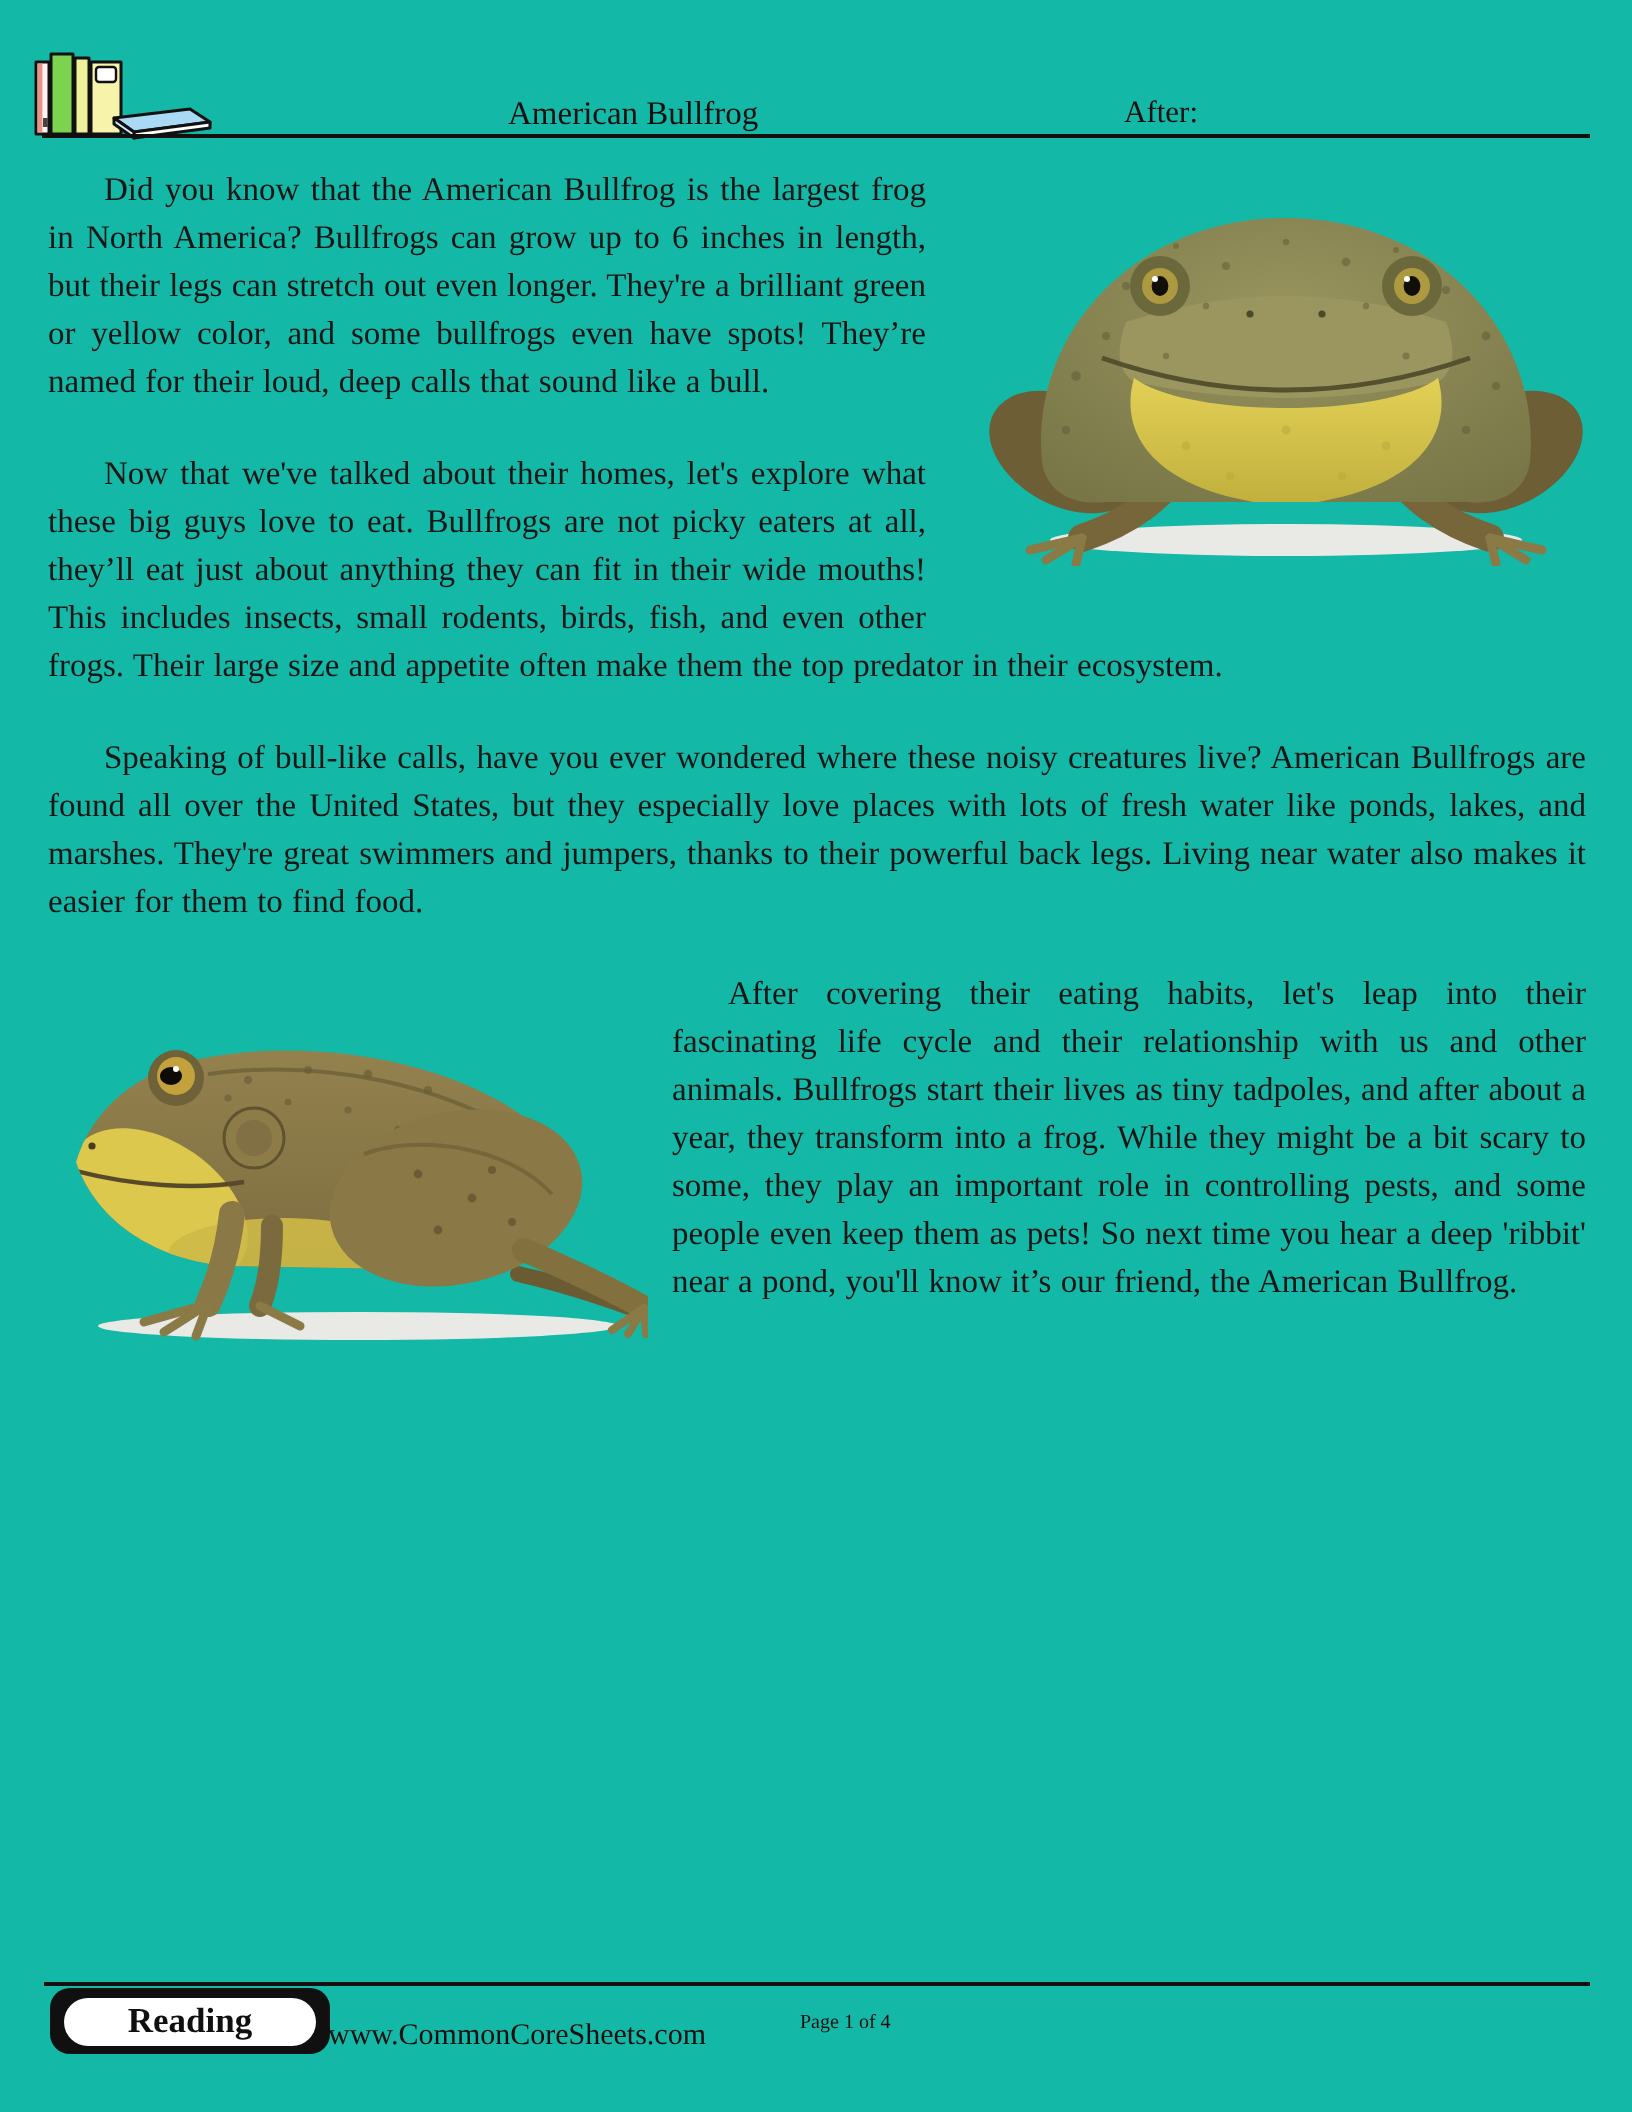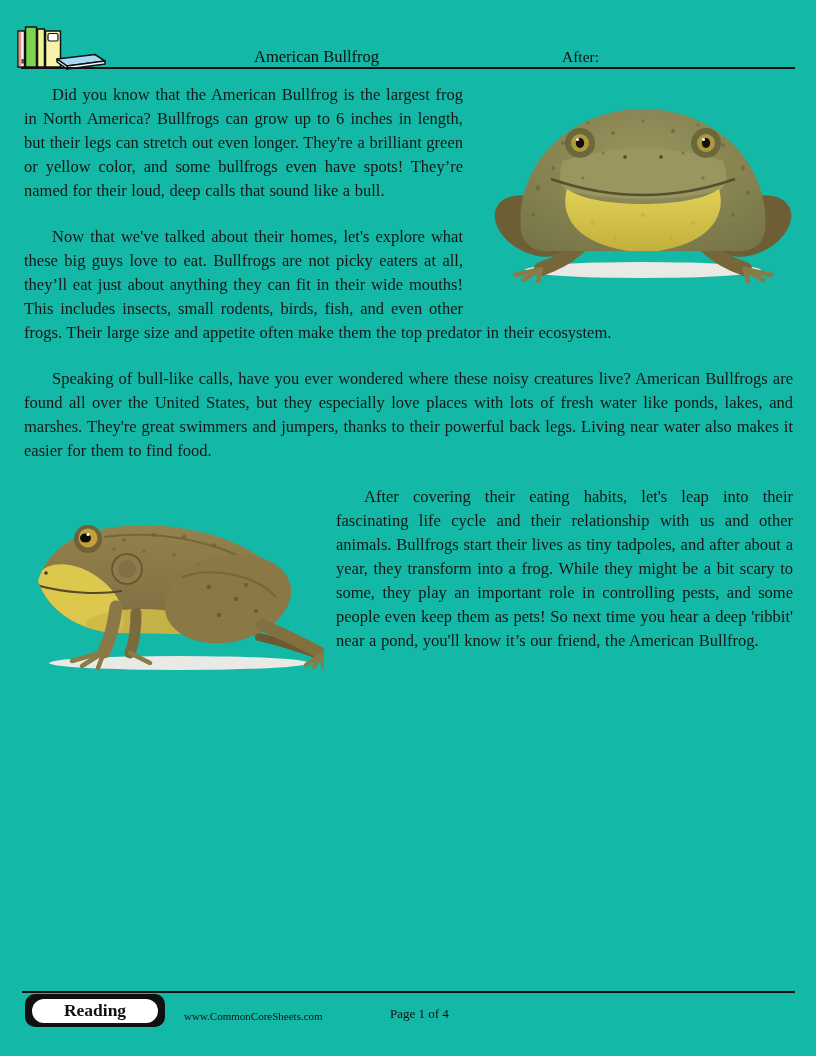--- a/index.html
+++ b/index.html
@@ -22,22 +22,22 @@
   .float-frog-side{float:left;width:300px;height:190px;margin:0 12px 2px 0;}
 
   
   .footer{position:absolute;top:991px;left:0;width:816px;height:65px;}
   .footer-line{position:absolute;left:22px;right:21px;top:0;border-top:2.6px solid #101010;}
   .badge{position:absolute;left:25px;top:3px;width:140px;height:33px;background:#101010;
          border-radius:10px;}
   .badge-inner{position:absolute;left:7px;right:7px;top:4.5px;bottom:4.5px;background:#fff;
          border-radius:15px;display:flex;align-items:center;justify-content:center;}
   .badge-text{font-size:17.5px;font-weight:bold;color:#101010;}
-  .site{position:absolute;left:184px;top:19px;font-size:11px;color:#101010;}
-  .page-num{position:absolute;left:390px;top:15px;font-size:13px;color:#101010;}
+  .site{position:absolute;left:164px;top:19px;font-size:15px;color:#101010;}
+  .page-num{position:absolute;left:400px;top:15px;font-size:10px;color:#101010;}
 </style>
 </head>
 <body>
 
 <div class="page">
 
   <div class="header">
     <span class="logo">
       <svg width="92" height="52" viewBox="0 0 92 52" xmlns="http://www.w3.org/2000/svg">
         <g stroke="#111" stroke-width="1.5" stroke-linejoin="round">

